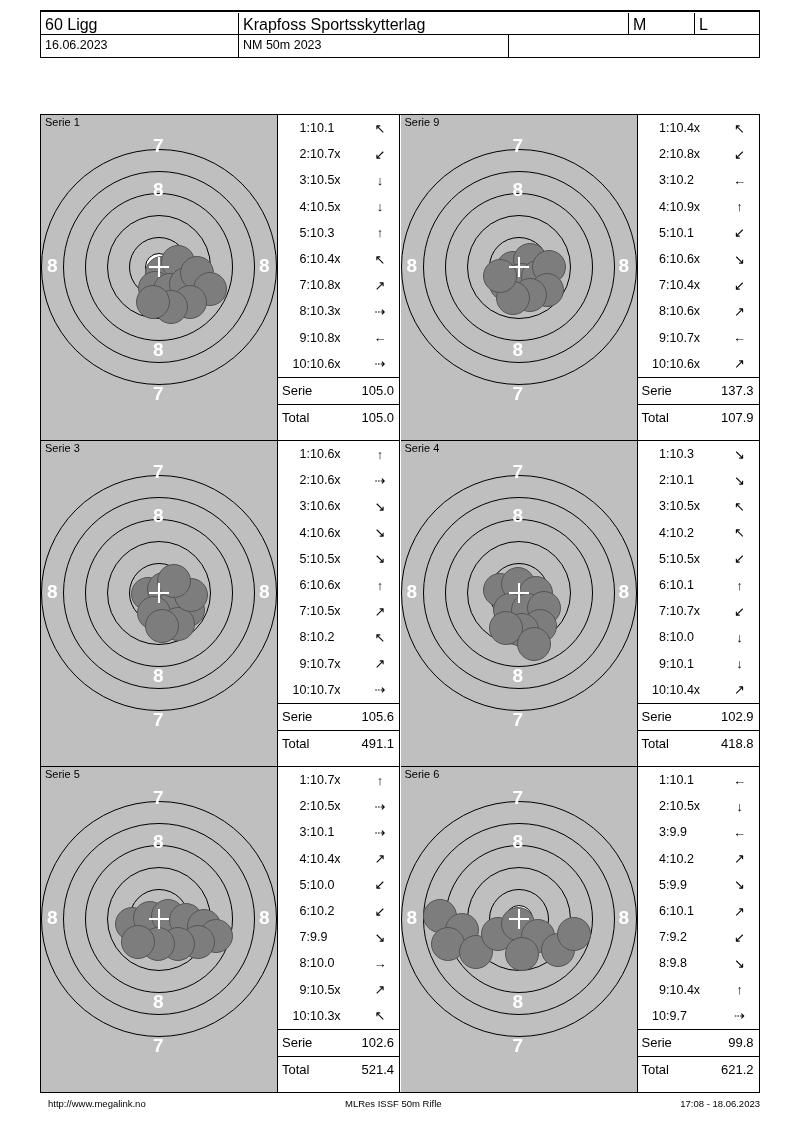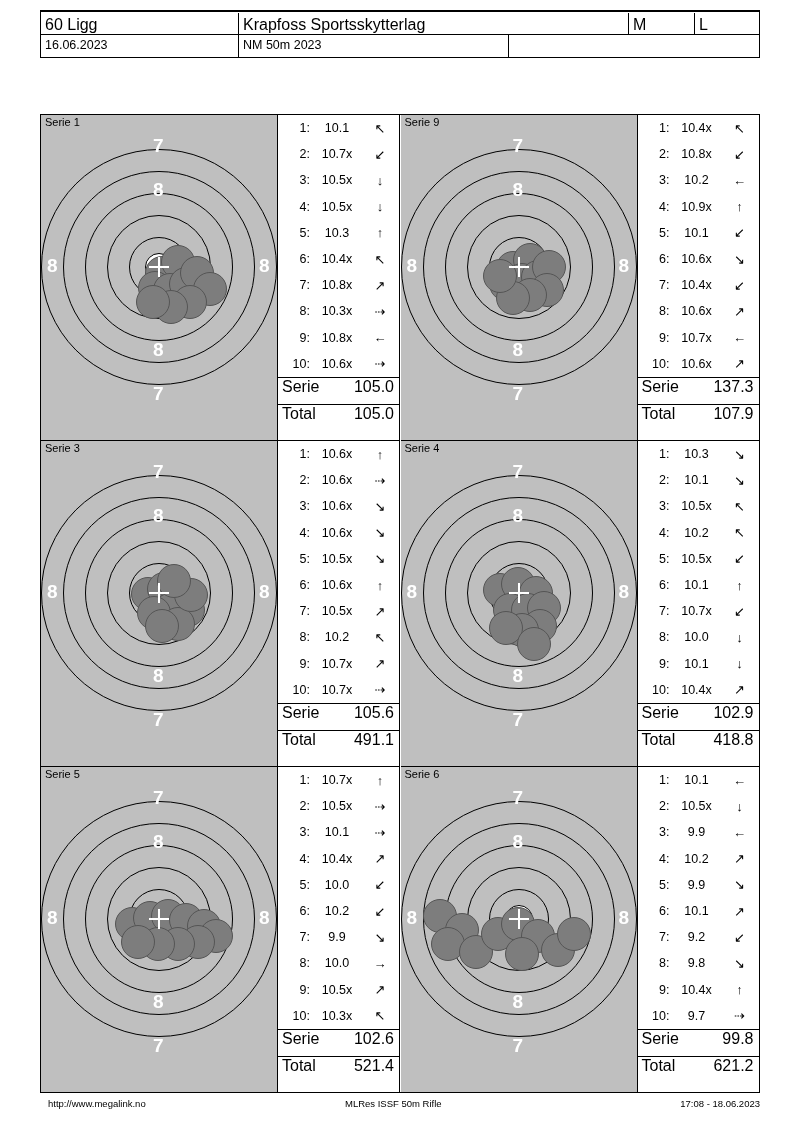--- a/index.html
+++ b/index.html
@@ -47,23 +47,23 @@
         box-sizing:border-box;z-index:5;}
   .cross{position:absolute;z-index:7;}
   .cross:before,.cross:after{content:"";position:absolute;background:#fff;}
   .cross:before{left:0;top:9px;width:20px;height:2px;}
   .cross:after{left:9px;top:0;width:2px;height:20px;}
 
   .shots{width:122px;height:326px;border-right:1px solid #000;border-bottom:1px solid #000;box-sizing:border-box;
          display:flex;flex-direction:column;}
   .srow{height:26.2px;display:flex;align-items:center;font-size:12.5px;}
   .sno{width:32px;text-align:right;}
-  .sval{width:54px;text-align:center;padding-right:3px;}
+  .sval{width:54px;text-align:left;padding-right:3px;}
   .sarr{width:26px;text-align:center;font-size:13px;}
-  .sumrow{height:26px;display:flex;border-top:1px solid #000;font-size:16px;}
+  .sumrow{height:26px;display:flex;align-items:center;border-top:1px solid #000;font-size:13px;}
   .sumlbl{padding-left:4px;}
   .sumval{margin-left:auto;padding-right:5px;}
 
   
   .footline{position:absolute;left:40px;top:1092px;width:720px;border-top:1px solid #000;}
   .foot{position:absolute;top:1098px;font-size:9.5px;}
   .foot-l{left:48px;}
   .foot-c{left:345px;}
   .foot-r{right:40px;}
 </style>

